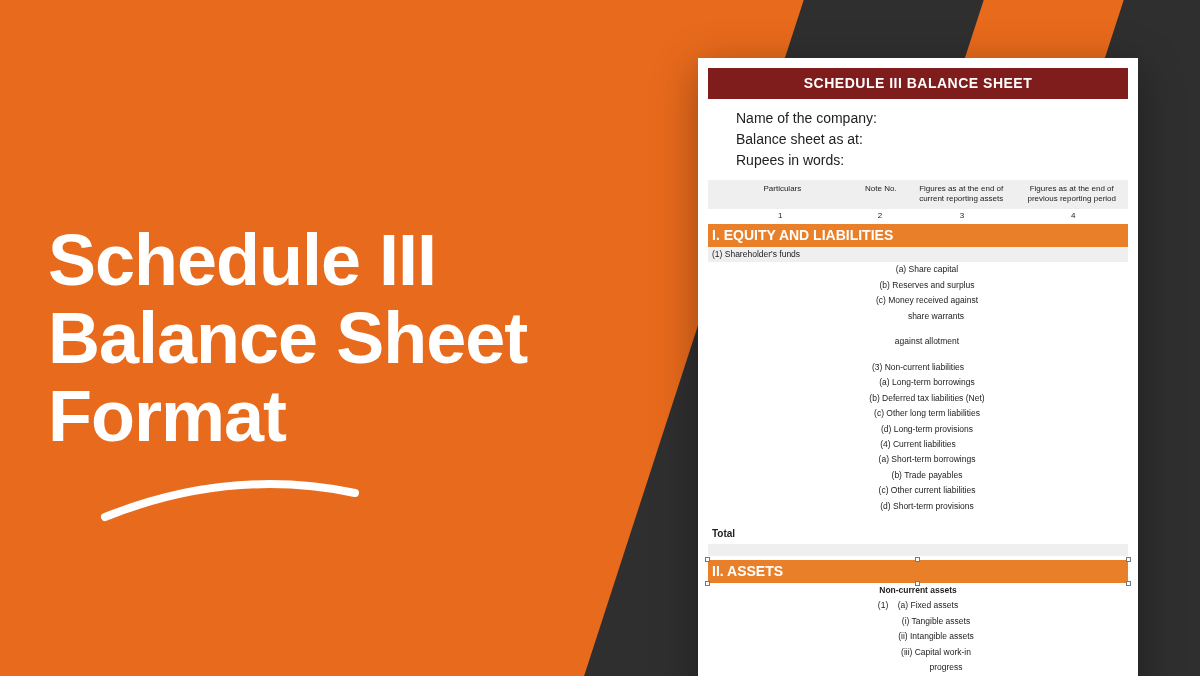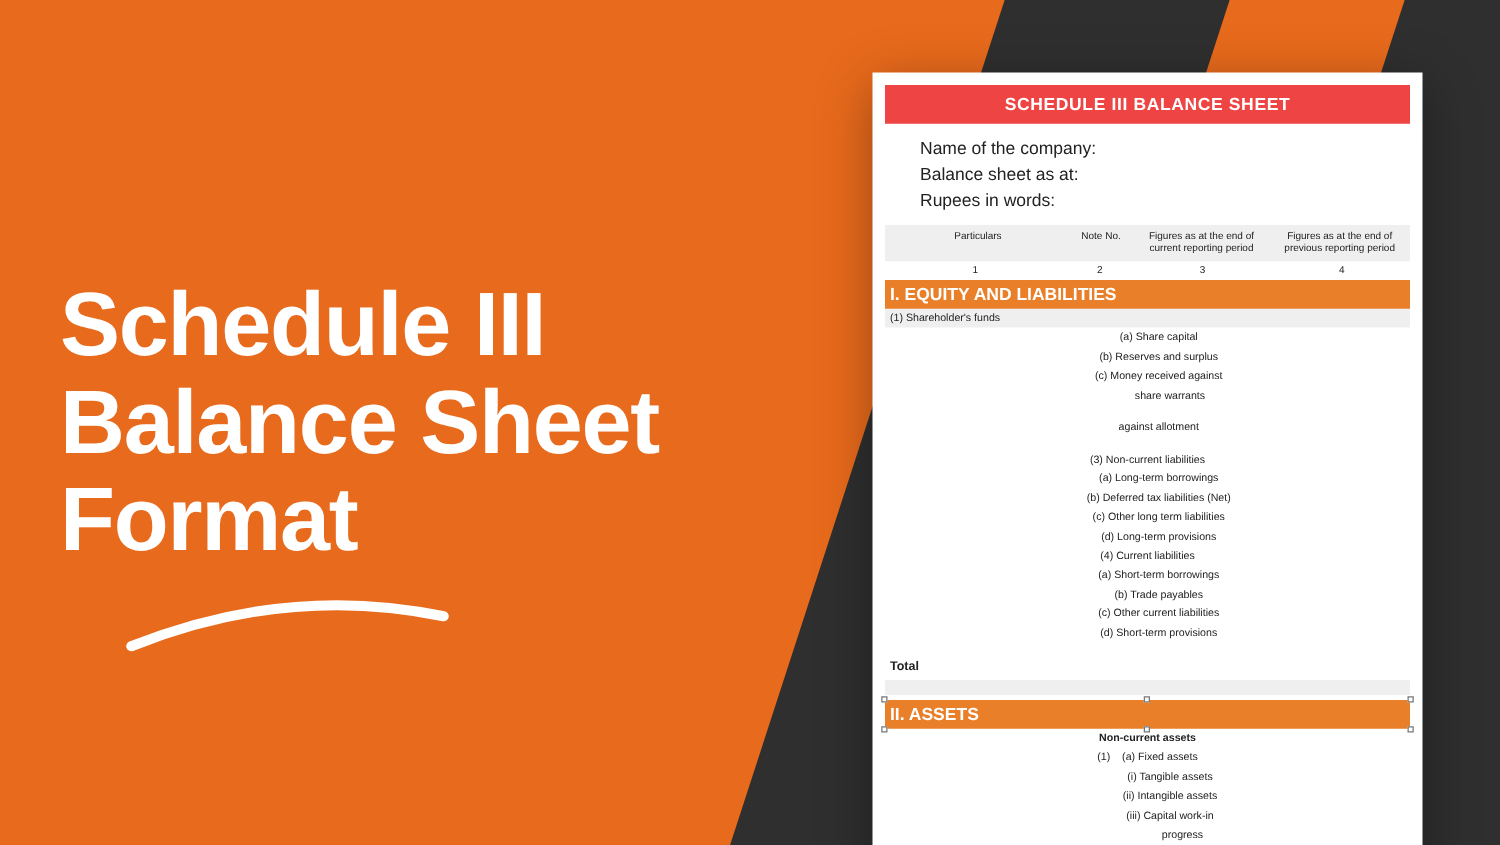--- a/index.html
+++ b/index.html
@@ -5,21 +5,21 @@
 * { margin:0; padding:0; box-sizing:border-box; }
 body { width:1200px; height:676px; overflow:hidden; position:relative; font-family:Arial,Helvetica,sans-serif; background:#e86a1c; }
 .bg-stripe { position:absolute; top:-100px; height:900px; transform:skewX(-18deg); }
 .stripe1 { width:210px; background:#2f2f2f; left:690px; }
 .stripe2 { width:170px; background:#e86a1c; left:870px; }
 .stripe3 { width:300px; background:#2f2f2f; left:1010px; }
 .headline { position:absolute; left:48px; top:222px; color:#fff; font-weight:800; font-size:72px; line-height:1.08; letter-spacing:-1px; z-index:2; }
 .underline { position:absolute; left:100px; top:475px; z-index:2; }
 .underline svg { width:260px; height:55px; }
 .doc { position:absolute; right:62px; top:58px; width:440px; background:#fff; box-shadow:0 10px 40px rgba(0,0,0,0.35); padding:10px; font-size:9px; color:#222; z-index:5; line-height:1.35; }
-.doc-title { background:#ef4444; color:#fff; font-weight:700; font-size:14px; text-align:center; padding:6px 0; letter-spacing:0.5px; }
+.doc-title { background:#7f1d1d; color:#fff; font-weight:700; font-size:14px; text-align:center; padding:6px 0; letter-spacing:0.5px; }
 .meta { margin:10px 0 10px 28px; font-size:14px; }
 .meta div { margin-bottom:2px; }
 .cols { display:flex; background:#efefef; padding:4px 2px; font-size:8px; gap:2px; }
 .col-p { flex:2.4; text-align:center; }
 .col-n { flex:0.8; text-align:center; }
 .col-c { flex:1.8; text-align:center; }
 .col-pr { flex:1.8; text-align:center; }
 .nums { display:flex; padding:2px; font-size:8px; gap:6px; }
 .nums .col-p{text-align:center}.nums .col-n{text-align:center}.nums .col-c{text-align:center}.nums .col-pr{text-align:center}
 .orange-bar { background:#e98029; color:#fff; font-size:14px; font-weight:600; padding:2px 4px; position:relative; }
@@ -58,21 +58,21 @@
 
   <div class="meta">
     <div>Name of the company:</div>
     <div>Balance sheet as at:</div>
     <div>Rupees in words:</div>
   </div>
 
   <div class="cols">
     <div class="col-p">Particulars</div>
     <div class="col-n">Note No.</div>
-    <div class="col-c">Figures as at the end of current reporting period</div>
+    <div class="col-c">Figures as at the end of current reporting assets</div>
     <div class="col-pr">Figures as at the end of previous reporting period</div>
   </div>
   <div class="nums">
     <div class="col-p">1</div>
     <div class="col-n">2</div>
     <div class="col-c">3</div>
     <div class="col-pr">4</div>
   </div>
 
   <div class="orange-bar">I. EQUITY AND LIABILITIES</div>

